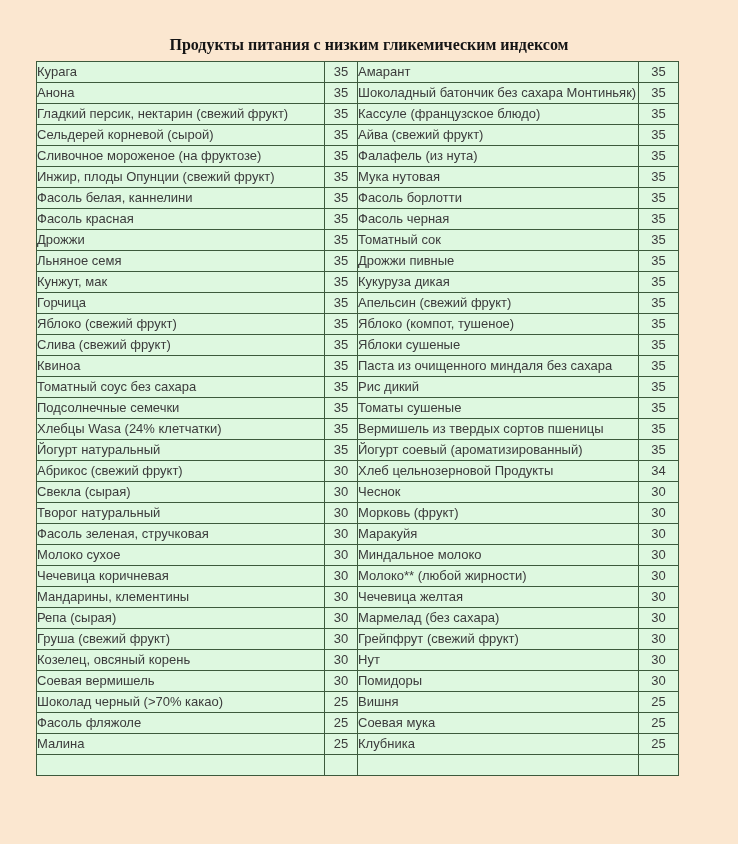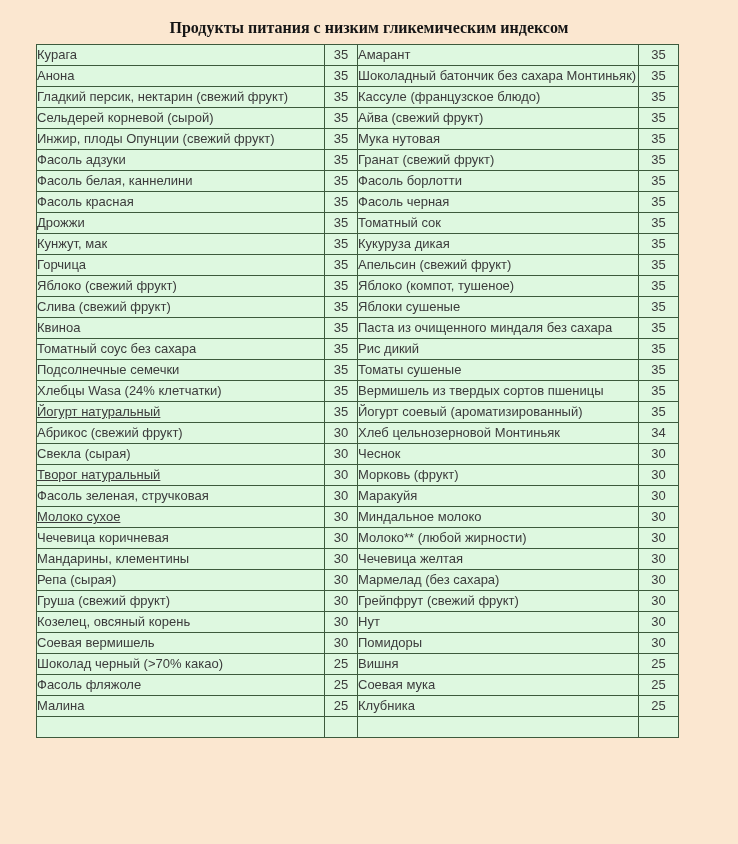--- a/index.html
+++ b/index.html
@@ -8,21 +8,21 @@
   }
   body {
     width: 738px;
     height: 844px;
     overflow: hidden;
     background: #fbe7d0;
     font-family: "Liberation Sans", sans-serif;
   }
   .title {
     margin: 0;
-    padding-top: 19px;
+    padding-top: 36px;
     height: 18px;
     text-align: center;
     font-family: "Liberation Serif", serif;
     font-weight: bold;
     font-size: 16px;
     color: #151515;
   }
   table.gi-table {
     border-collapse: collapse;
     table-layout: fixed;
@@ -42,21 +42,20 @@
   }
   td.name {
     padding-left: 6px;
     padding-right: 3px;
   }
   td.gi {
     text-align: center;
   }
   td.red {
     color: #db7270;
-    text-decoration: underline;
   }
 </style>
 </head>
 <body>
 
 <h1 class="title">Продукты питания с низким гликемическим индексом</h1>
 
 <table class="gi-table">
   <colgroup>
     <col style="width:288px">
@@ -83,50 +82,56 @@
         <td class="name">Кассуле (французское блюдо)</td>
         <td class="gi">35</td>
       </tr>
       <tr>
         <td class="name">Сельдерей корневой (сырой)</td>
         <td class="gi">35</td>
         <td class="name">Айва (свежий фрукт)</td>
         <td class="gi">35</td>
       </tr>
       <tr>
+        <td class="name">Сливочное мороженое (на фруктозе)</td>
+        <td class="gi">35</td>
+        <td class="name">Фалафель (из нута)</td>
+        <td class="gi">35</td>
+      </tr>
+      <tr>
         <td class="name">Инжир, плоды Опунции (свежий фрукт)</td>
         <td class="gi">35</td>
         <td class="name">Мука нутовая</td>
         <td class="gi">35</td>
       </tr>
       <tr>
-        <td class="name">Фасоль адзуки</td>
-        <td class="gi">35</td>
-        <td class="name">Гранат (свежий фрукт)</td>
-        <td class="gi">35</td>
-      </tr>
-      <tr>
         <td class="name">Фасоль белая, каннелини</td>
         <td class="gi">35</td>
         <td class="name">Фасоль борлотти</td>
         <td class="gi">35</td>
       </tr>
       <tr>
         <td class="name">Фасоль красная</td>
         <td class="gi">35</td>
         <td class="name">Фасоль черная</td>
         <td class="gi">35</td>
       </tr>
       <tr>
         <td class="name">Дрожжи</td>
         <td class="gi">35</td>
         <td class="name">Томатный сок</td>
         <td class="gi">35</td>
       </tr>
       <tr>
+        <td class="name">Льняное семя</td>
+        <td class="gi">35</td>
+        <td class="name">Дрожжи пивные</td>
+        <td class="gi">35</td>
+      </tr>
+      <tr>
         <td class="name">Кунжут, мак</td>
         <td class="gi">35</td>
         <td class="name">Кукуруза дикая</td>
         <td class="gi">35</td>
       </tr>
       <tr>
         <td class="name">Горчица</td>
         <td class="gi">35</td>
         <td class="name">Апельсин (свежий фрукт)</td>
         <td class="gi">35</td>
@@ -169,21 +174,21 @@
       </tr>
       <tr>
         <td class="name red">Йогурт натуральный</td>
         <td class="gi">35</td>
         <td class="name">Йогурт соевый (ароматизированный)</td>
         <td class="gi">35</td>
       </tr>
       <tr>
         <td class="name">Абрикос (свежий фрукт)</td>
         <td class="gi">30</td>
-        <td class="name">Хлеб цельнозерновой Монтиньяк</td>
+        <td class="name">Хлеб цельнозерновой Продукты</td>
         <td class="gi">34</td>
       </tr>
       <tr>
         <td class="name">Свекла (сырая)</td>
         <td class="gi">30</td>
         <td class="name">Чеснок</td>
         <td class="gi">30</td>
       </tr>
       <tr>
         <td class="name red">Творог натуральный</td>

